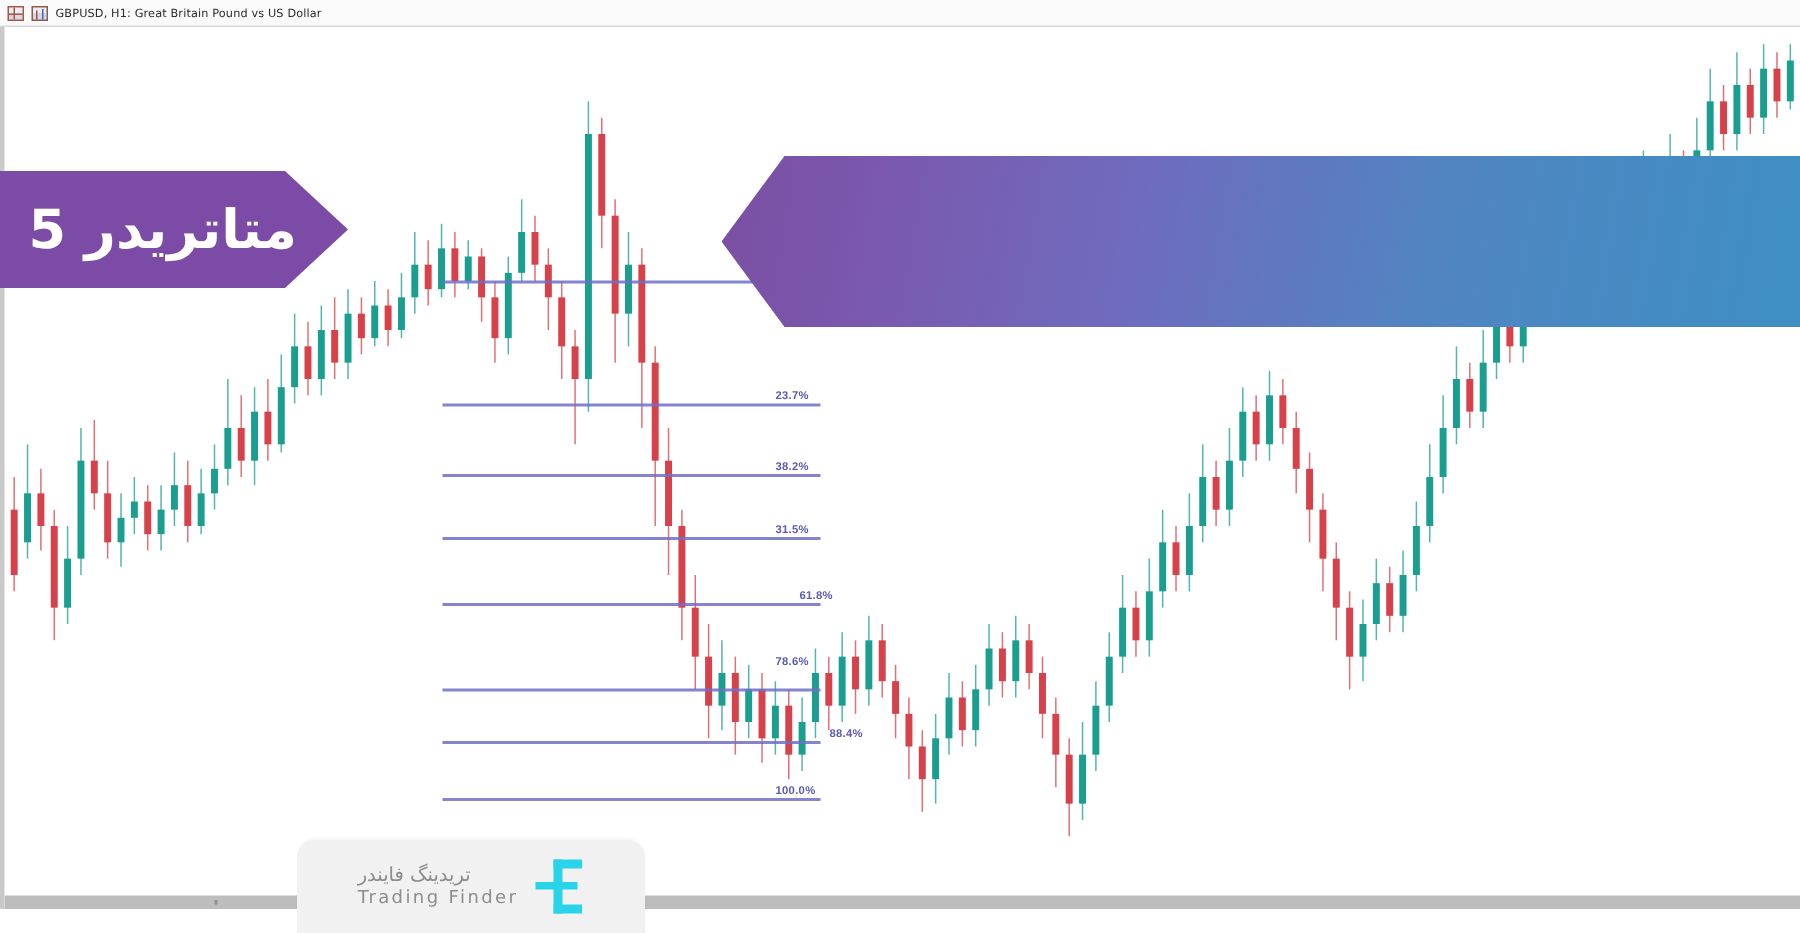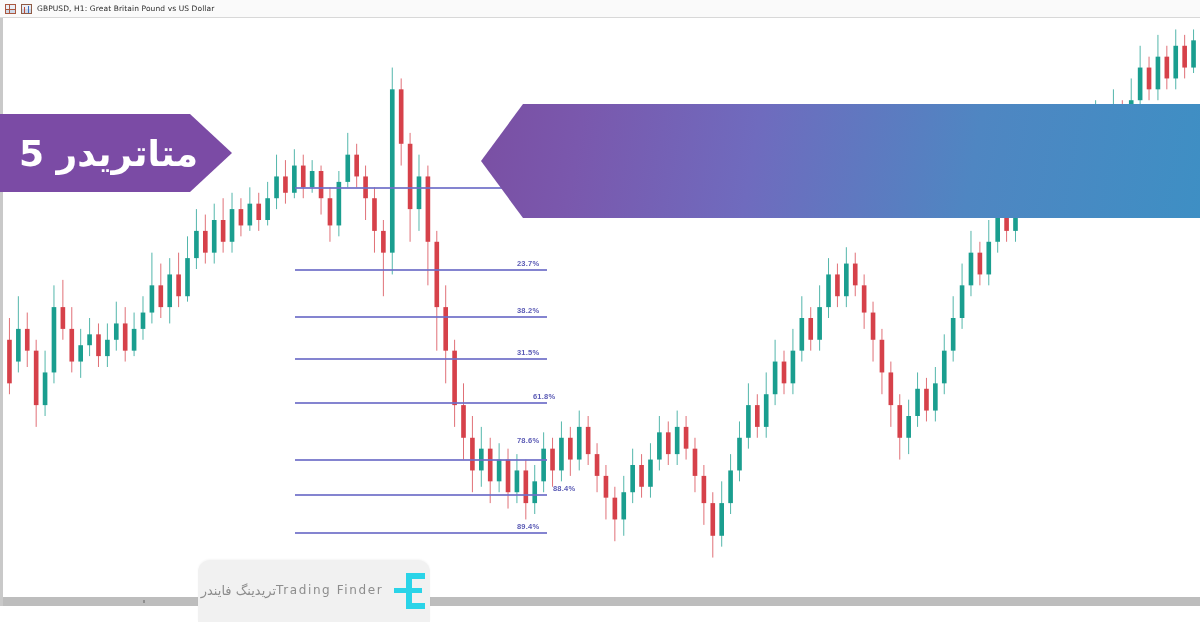--- a/index.html
+++ b/index.html
@@ -60,21 +60,21 @@
     padding-right:34px;box-sizing:border-box;}
   .banner-left .txt{font-size:36px;color:#fff;font-weight:bold;direction:rtl;
     unicode-bidi:bidi-override;letter-spacing:-.5px;
     font-family:"DejaVu Sans","Liberation Sans",sans-serif;}
 
   
   .logo-card{position:absolute;left:198px;top:560px;width:232px;height:62px;
     background:#f1f1f1;border-radius:12px 12px 0 0;
     display:flex;align-items:center;justify-content:center;gap:10px;
     box-shadow:0 -1px 2px rgba(0,0,0,.04);}
-  .logo-txt{display:flex;flex-direction:row;align-items:flex-start;line-height:1.12;}
+  .logo-txt{display:flex;flex-direction:column;align-items:flex-start;line-height:1.12;}
   .logo-fa{font-size:13px;color:#8d8d8d;direction:rtl;unicode-bidi:bidi-override;
     font-family:"DejaVu Sans","Liberation Sans",sans-serif;letter-spacing:.5px;}
   .logo-en{font-size:12px;color:#8d8d8d;letter-spacing:1.6px;
     font-family:"DejaVu Sans","Liberation Sans",sans-serif;}
   .logo-mark{width:34px;height:36px;position:relative;}
   .logo-mark i{position:absolute;background:#2ad4e8;display:block;}
   .logo-mark i.v{left:13px;top:0;width:6px;height:36px;}
   .logo-mark i.t1{left:13px;top:0;width:19px;height:6px;}
   .logo-mark i.t2{left:13px;top:15px;width:16px;height:5px;}
   .logo-mark i.t3{left:13px;top:30px;width:19px;height:6px;}
@@ -374,21 +374,21 @@
       <div class="fib-lbl" style="left: 517px; top: 306px; color: rgb(91, 91, 181);">38.2%</div>
       <div class="fib-line" style="left: 295px; width: 252px; top: 358px; background: rgb(110, 110, 200);"></div>
       <div class="fib-lbl" style="left: 517px; top: 348px; color: rgb(91, 91, 181);">31.5%</div>
       <div class="fib-line" style="left: 295px; width: 252px; top: 402px; background: rgb(110, 110, 200);"></div>
       <div class="fib-lbl" style="left: 517px; top: 392px; color: rgb(91, 91, 181); margin-left: 16px;">61.8%</div>
       <div class="fib-line" style="left: 295px; width: 252px; top: 459px; background: rgb(110, 110, 200);"></div>
       <div class="fib-lbl" style="left: 517px; top: 436px; color: rgb(91, 91, 181);">78.6%</div>
       <div class="fib-line" style="left: 295px; width: 252px; top: 494px; background: rgb(110, 110, 200);"></div>
       <div class="fib-lbl" style="left: 517px; top: 484px; color: rgb(91, 91, 181); padding-left: 36px;">88.4%</div>
       <div class="fib-line" style="left: 295px; width: 252px; top: 532px; background: rgb(110, 110, 200);"></div>
-      <div class="fib-lbl" style="left: 517px; top: 522px; color: rgb(91, 91, 181);">89.4%</div>
+      <div class="fib-lbl" style="left: 517px; top: 522px; color: rgb(91, 91, 181);">100.0%</div>
     </div>
 
   <div class="banner-left">
     <span class="txt">متاتریدر 5</span>
   </div>
 
   <div class="banner-main">
   </div>
 
   <div class="logo-card">

